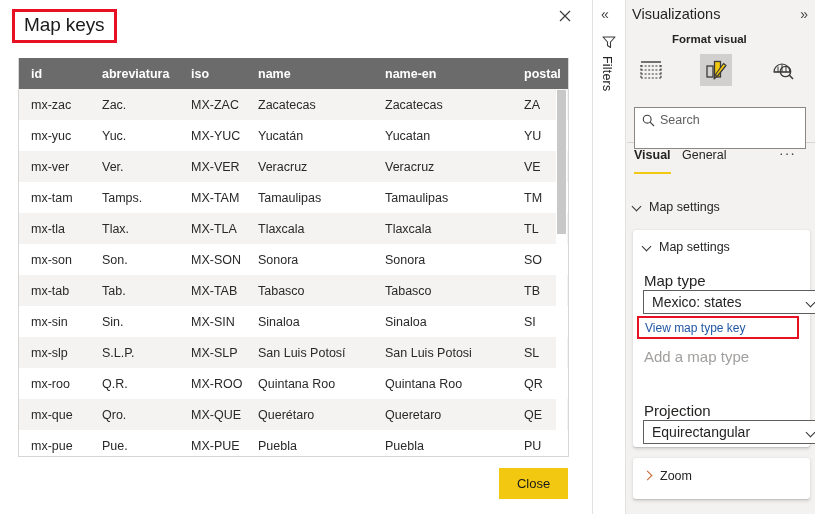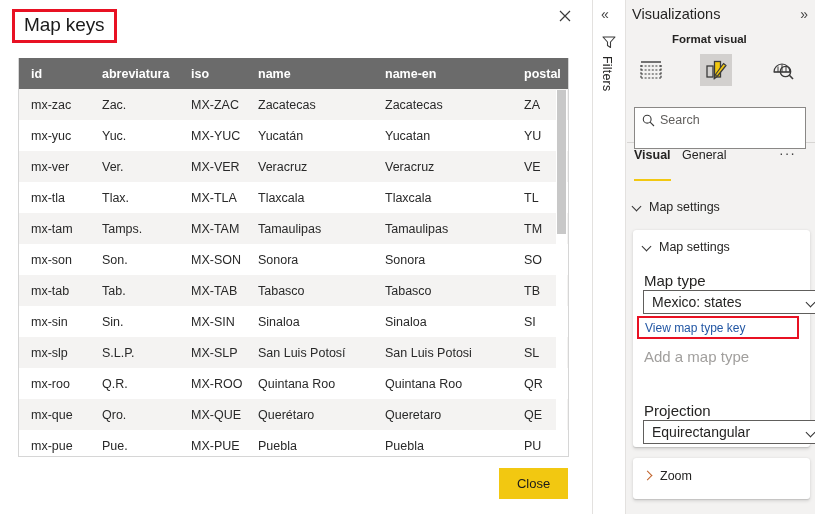--- a/index.html
+++ b/index.html
@@ -291,21 +291,21 @@
     left: 7px; top: 148px;
     width: 175px;
     height: 24px;
   }
   .tab {
     position: absolute;
     top: 0;
     font-size: 12.5px;
     color: #252423;
     cursor: pointer;
-    padding-bottom: 17px;
+    padding-bottom: 10px;
   }
   .tab.active {
     font-weight: bold;
     border-bottom: 2.5px solid #f2c811;
   }
   .tab-visual  { left: 0px; }
   .tab-general { left: 48px; }
   .tab-more {
     position: absolute;
     left: 145px; top: -3px;
@@ -515,34 +515,34 @@
           </tr>
           <tr>
             <td>mx-ver</td>
             <td>Ver.</td>
             <td>MX-VER</td>
             <td>Veracruz</td>
             <td>Veracruz</td>
             <td>VE</td>
           </tr>
           <tr>
+            <td>mx-tam</td>
+            <td>Tamps.</td>
+            <td>MX-TAM</td>
+            <td>Tamaulipas</td>
+            <td>Tamaulipas</td>
+            <td>TM</td>
+          </tr>
+          <tr>
             <td>mx-tla</td>
             <td>Tlax.</td>
             <td>MX-TLA</td>
             <td>Tlaxcala</td>
             <td>Tlaxcala</td>
             <td>TL</td>
-          </tr>
-          <tr>
-            <td>mx-tam</td>
-            <td>Tamps.</td>
-            <td>MX-TAM</td>
-            <td>Tamaulipas</td>
-            <td>Tamaulipas</td>
-            <td>TM</td>
           </tr>
           <tr>
             <td>mx-son</td>
             <td>Son.</td>
             <td>MX-SON</td>
             <td>Sonora</td>
             <td>Sonora</td>
             <td>SO</td>
           </tr>
           <tr>

